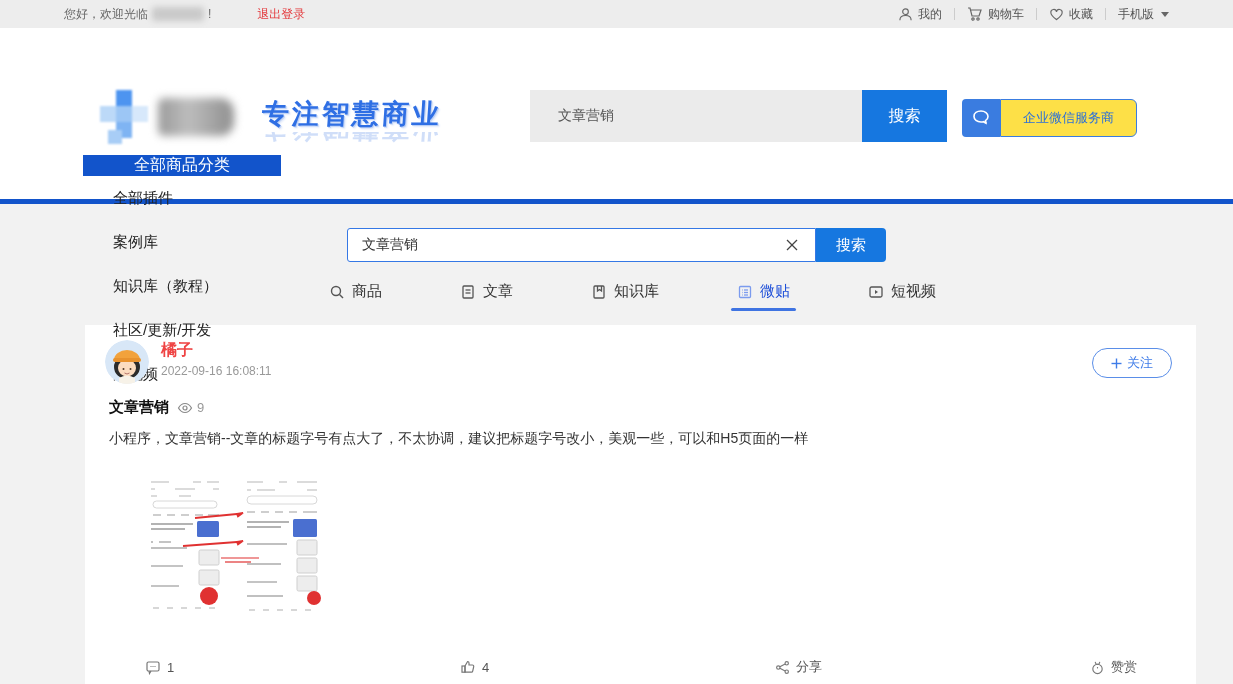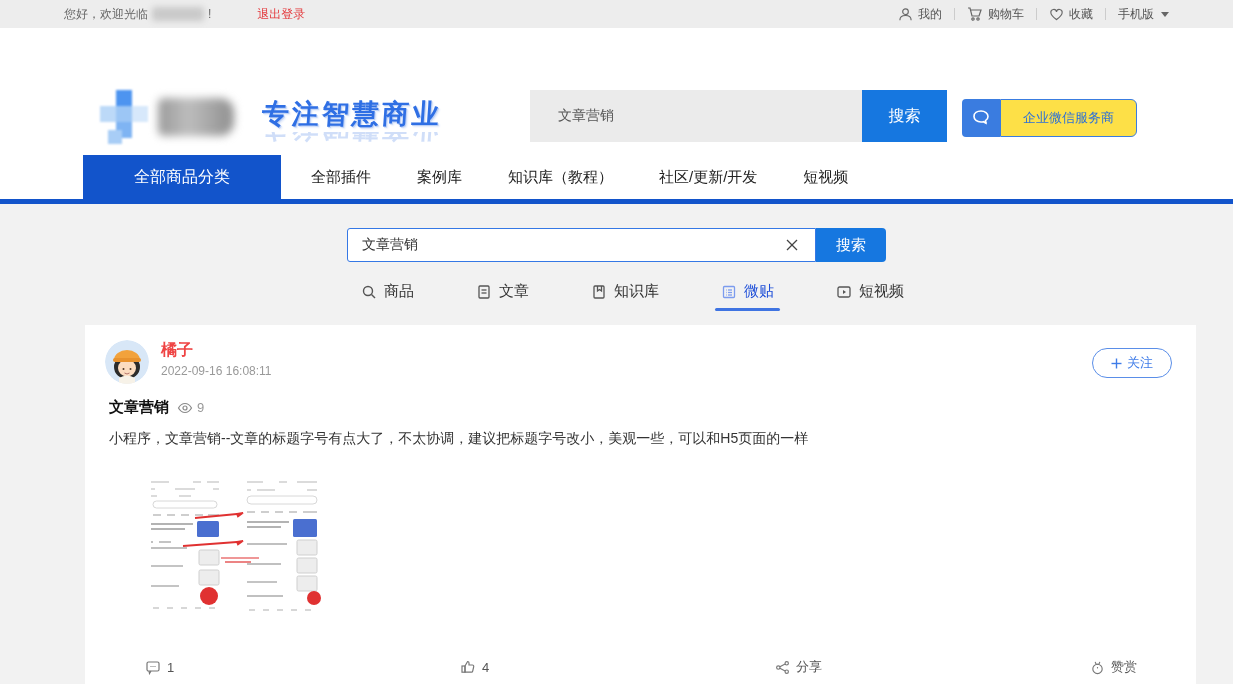--- a/index.html
+++ b/index.html
@@ -35,38 +35,38 @@
                    font-size:14px; color:#555; font-family:inherit; }
   .hsearch button { width:85px; border:none; background:#1677e0; color:#fff; font-size:16px;
                     cursor:pointer; font-family:inherit; }
   .wecom { position:absolute; left:962px; top:71px; display:flex; height:38px; cursor:pointer; }
   .wecom-ic { width:38px; height:38px; background:#3a7ce0; border-radius:4px 0 0 4px;
               display:flex; align-items:center; justify-content:center; }
   .wecom-tx { height:38px; line-height:36px; border:1px solid #3a7ce0; border-radius:0 6px 6px 0;
               padding:0 22px; color:#2b6fd8; font-size:13px; background:#fde047; }
 
   
-  .nav { background:#fff; display:flex; align-items:stretch; height:44px; padding-left:83px; }
+  .nav { background:#fff; display:flex; align-items:stretch; height:44px; padding-left:83px;flex-direction:column; }
   .nav-main { width:198px; background:#1254cb; color:#fff; font-size:16px;
               display:flex; align-items:center; justify-content:center; cursor:pointer; }
   .nav-item { font-size:15px; color:#222; line-height:44px; padding:0 16px; margin-left:14px; cursor:pointer; white-space:nowrap; }
   .nav-bar { height:5px; background:#1254cb; }
 
   
   .panel { padding-top:24px; }
   .search2 { display:flex; justify-content:center; }
   .s2-box { display:flex; align-items:center; width:469px; height:34px; background:#fff;
             border:1px solid #3578e5; border-radius:3px 0 0 3px; padding:0 12px 0 14px; }
   .s2-box input { flex:1; border:none; outline:none; font-size:14px; color:#333; font-family:inherit; }
   .s2-clear { cursor:pointer; display:flex; align-items:center; padding:4px; }
   .s2-btn { width:70px; height:34px; border:none; background:#1677e0; color:#fff; font-size:15px;
             border-radius:0 4px 4px 0; cursor:pointer; font-family:inherit; }
 
   
-  .rtabs { margin-top:20px; display:flex; justify-content:center; gap:62px;margin-left:32px; }
+  .rtabs { margin-top:20px; display:flex; justify-content:center; gap:78px;margin-left:32px; }
   .rtab { display:flex; align-items:center; gap:7px; font-size:15px; color:#333;
           padding-bottom:10px; cursor:pointer; position:relative; }
   .rtab svg { stroke:#555; }
   .rtab.active { color:#1d4ed8; }
   .rtab.active svg { stroke:#7b9bee; }
   .rtab.active::after { content:""; position:absolute; left:-6px; right:-6px; bottom:0;
                         height:3px; background:#3f74e2; border-radius:2px; }
 
   
   .card { width:1111px; margin:14px 0 0 85px; background:#fff; padding:15px 24px 0 20px; min-height:362px; }

